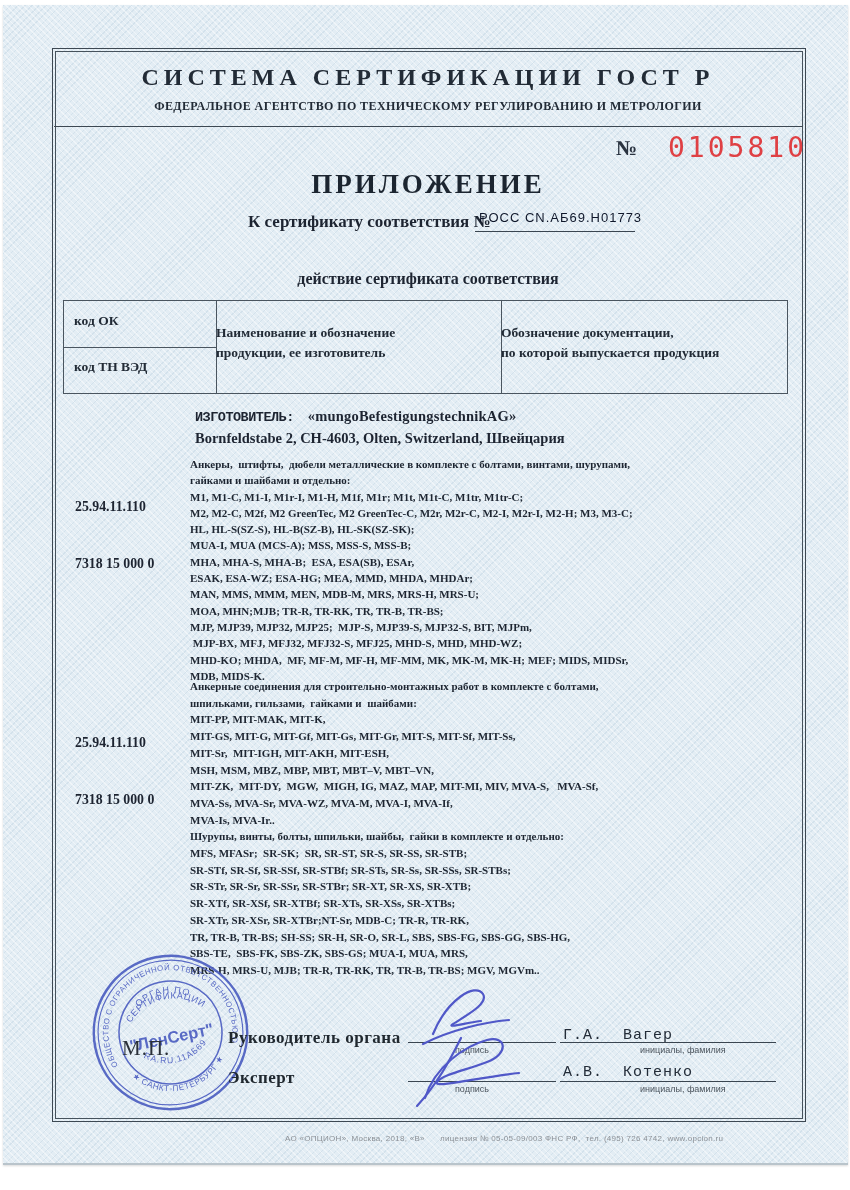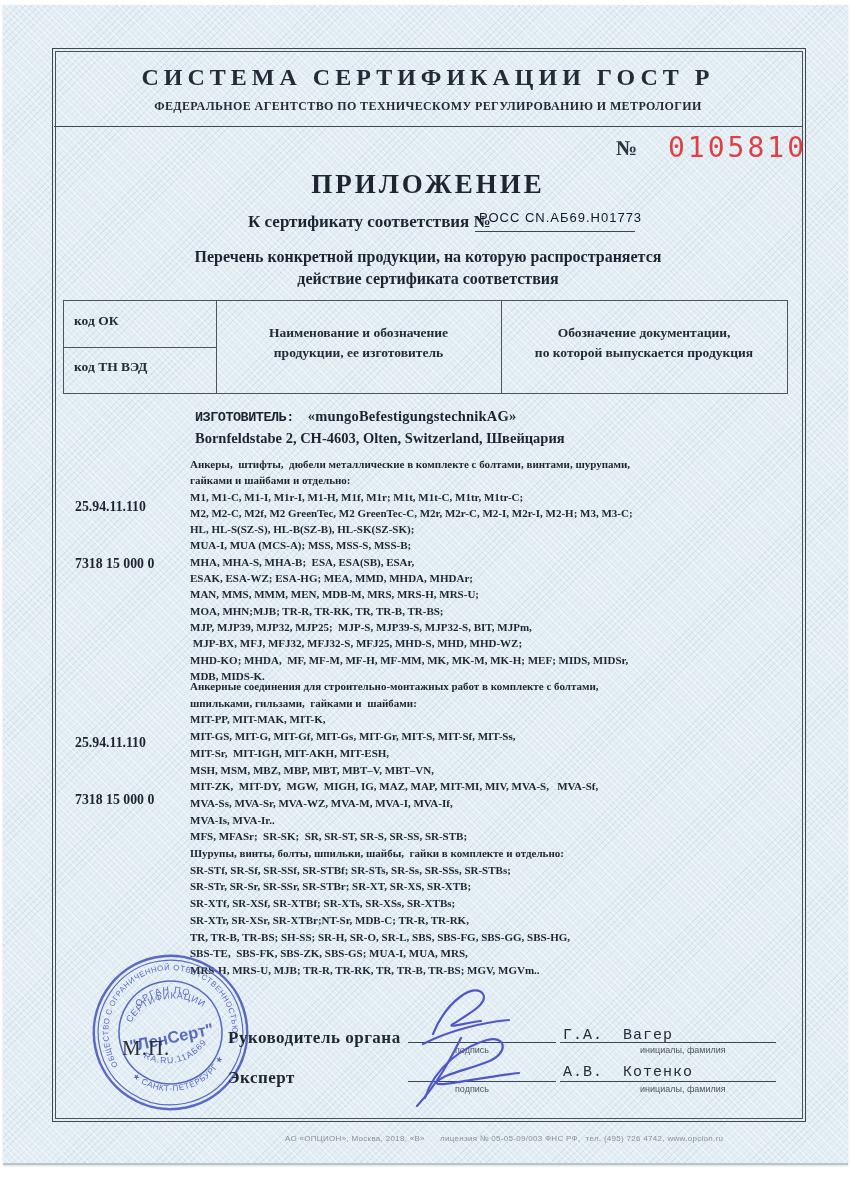--- a/index.html
+++ b/index.html
@@ -26,21 +26,21 @@
   .cert-value{left:479px;top:210px;font-family:Liberation Sans, sans-serif;
               font-size:13px;letter-spacing:1px;color:#0f172a;}
   .cert-line{left:475px;top:231px;width:160px;border-top:1px solid #3a4550;}
   .sub1{top:248px;font-size:16px;font-weight:700;}
   .sub2{top:270px;font-size:16px;font-weight:700;}
   .tbox{left:63px;top:300px;width:723px;height:92px;border:1px solid #4a555f;}
   .tbox .v1{position:absolute;left:152px;top:0;height:100%;border-left:1px solid #4a555f;}
   .tbox .v2{position:absolute;left:437px;top:0;height:100%;border-left:1px solid #4a555f;}
   .tbox .h1{position:absolute;left:0;top:46px;width:152px;border-top:1px solid #4a555f;}
   .tcell{position:absolute;font-size:13.5px;font-weight:700;color:#222b36;}
-  .t-c2,.t-c3{text-align:center;line-height:20px;}
+  .t-c2,.t-c3{text-align:left;line-height:20px;}
   .maker-line{left:195px;top:408px;font-size:14px;}
   .maker-label{font-family:"Liberation Mono","DejaVu Sans Mono",monospace;font-size:13.5px;font-weight:700;letter-spacing:-0.5px;}
   .maker-name{font-weight:700;font-size:14.5px;letter-spacing:.2px;}
   .maker-addr{left:195px;top:430px;font-size:14.5px;font-weight:700;}
   .codes{left:75px;font-size:13.8px;font-weight:700;line-height:19px;white-space:pre;}
   .prod-lines{left:190px;width:610px;}
   .prod-line{white-space:pre;font-size:11px;font-weight:700;line-height:16.3px;color:#1d2531;}
   .lh2 .prod-line{line-height:16.7px;}
   .stamp{left:88px;top:950px;width:165px;height:165px;transform:rotate(-12deg);opacity:.9;}
   .mp{left:122px;top:1036px;font-size:21px;color:#2a3038;letter-spacing:1px;}
@@ -66,21 +66,20 @@
 
   <div class="abs no-label">№</div>
   <div class="abs no-value" style="color: rgb(223, 64, 68);">0105810</div>
 
   <div class="abs ctr appendix">ПРИЛОЖЕНИЕ</div>
 
   <div class="abs cert-label">К сертификату соответствия №</div>
   <div class="abs cert-value">РОСС CN.АБ69.Н01773</div>
   <div class="abs cert-line"></div>
 
-  <div class="abs ctr sub1">Перечень конкретной продукции,  на которую распространяется</div>
   <div class="abs ctr sub2">действие сертификата соответствия</div>
 
   <div class="abs tbox">
     <div class="v1"></div>
     <div class="v2"></div>
     <div class="h1"></div>
     <div class="tcell" style="left:10px;top:12px;">код ОК</div>
     <div class="tcell" style="left:10px;top:58px;">код ТН ВЭД</div>
     <div class="tcell t-c2" style="left:152px;top:22px;width:285px;">
       <div>Наименование и обозначение</div>
@@ -129,22 +128,22 @@
 
   <div class="prod-line">Анкерные соединения для строительно-монтажных работ в комплекте с болтами,</div>
       <div class="prod-line">шпильками, гильзами,  гайками и  шайбами:</div>
       <div class="prod-line">MIT-PP, MIT-MAK, MIT-K,</div>
       <div class="prod-line">MIT-GS, MIT-G, MIT-Gf, MIT-Gs, MIT-Gr, MIT-S, MIT-Sf, MIT-Ss,</div>
       <div class="prod-line">MIT-Sr,  MIT-IGH, MIT-AKH, MIT-ESH,</div>
       <div class="prod-line">MSH, MSM, MBZ, MBP, MBT, MBT–V, MBT–VN,</div>
       <div class="prod-line">MIT-ZK,  MIT-DY,  MGW,  MIGH, IG, MAZ, MAP, MIT-MI, MIV, MVA-S,   MVA-Sf,</div>
       <div class="prod-line">MVA-Ss, MVA-Sr, MVA-WZ, MVA-M, MVA-I, MVA-If,</div>
       <div class="prod-line">MVA-Is, MVA-Ir..</div>
+      <div class="prod-line">Шурупы, винты, болты, шпильки, шайбы,  гайки в комплекте и отдельно:</div>
       <div class="prod-line">MFS, MFASr;  SR-SK;  SR, SR-ST, SR-S, SR-SS, SR-STB;</div>
-      <div class="prod-line">Шурупы, винты, болты, шпильки, шайбы,  гайки в комплекте и отдельно:</div>
       <div class="prod-line">SR-STf, SR-Sf, SR-SSf, SR-STBf; SR-STs, SR-Ss, SR-SSs, SR-STBs;</div>
       <div class="prod-line">SR-STr, SR-Sr, SR-SSr, SR-STBr; SR-XT, SR-XS, SR-XTB;</div>
       <div class="prod-line">SR-XTf, SR-XSf, SR-XTBf; SR-XTs, SR-XSs, SR-XTBs;</div>
       <div class="prod-line">SR-XTr, SR-XSr, SR-XTBr;NT-Sr, MDB-C; TR-R, TR-RK,</div>
       <div class="prod-line">TR, TR-B, TR-BS; SH-SS; SR-H, SR-O, SR-L, SBS, SBS-FG, SBS-GG, SBS-HG,</div>
       <div class="prod-line">SBS-TE,  SBS-FK, SBS-ZK, SBS-GS; MUA-I, MUA, MRS,</div>
       <div class="prod-line">MRS-H, MRS-U, MJB; TR-R, TR-RK, TR, TR-B, TR-BS; MGV, MGVm..</div>
     </div>
 
   <svg class="abs stamp" viewBox="0 0 170 170">

